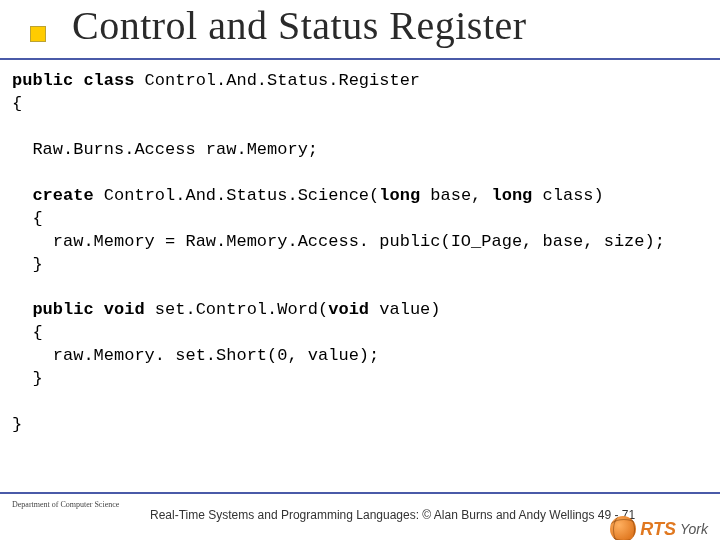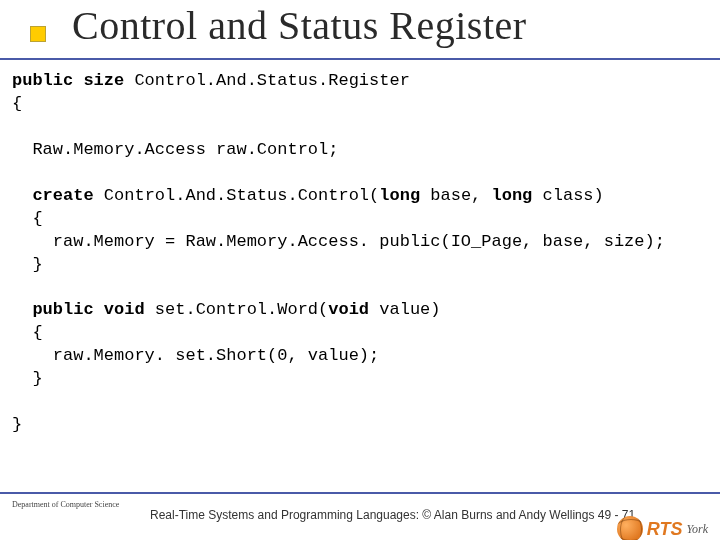--- a/index.html
+++ b/index.html
@@ -130,41 +130,41 @@
   .globe::before { left:3px; top:-3px; width:20px; height:32px; }
   .globe::after { left:-3px; top:3px; width:32px; height:20px; }
   .rts-text {
     font-family: Arial, sans-serif;
     font-weight: bold;
     font-style: italic;
     font-size: 18px;
     color: #e07820;
   }
   .rts-york {
-    font-family: Liberation Serif, serif;
+    font-family: Liberation Sans, sans-serif;
     font-style: italic;
-    font-size: 12px;
+    font-size: 14px;
     color: #555;
   }
 </style>
 </head>
 <body>
 
 <div class="slide">
 
   <div class="title-bullet"></div>
   <div class="title">Control and Status Register</div>
   <div class="title-underline"></div>
 
-  <div class="code"><span class="kw">public size</span><span> Control.And.Status.Register</span>
+  <div class="code"><span class="kw">public class</span><span> Control.And.Status.Register</span>
 <span>{</span>
 
-<span>  Raw.Memory.Access raw.Control;</span>
+<span>  Raw.Burns.Access raw.Memory;</span>
 
-  <span class="kw">create</span><span> Control.And.Status.Control(</span><span class="kw">long</span><span> base, </span><span class="kw">long</span><span> class)</span>
+  <span class="kw">create</span><span> Control.And.Status.Science(</span><span class="kw">long</span><span> base, </span><span class="kw">long</span><span> class)</span>
 <span>  {</span>
 <span>    raw.Memory = Raw.Memory.Access. public(IO_Page, base, size);</span>
 <span>  }</span>
 
   <span class="kw">public void</span><span> set.Control.Word(</span><span class="kw">void</span><span> value)</span>
 <span>  {</span>
 <span>    raw.Memory. set.Short(0, value);</span>
 <span>  }</span>
 
 <span>}</span></div>

